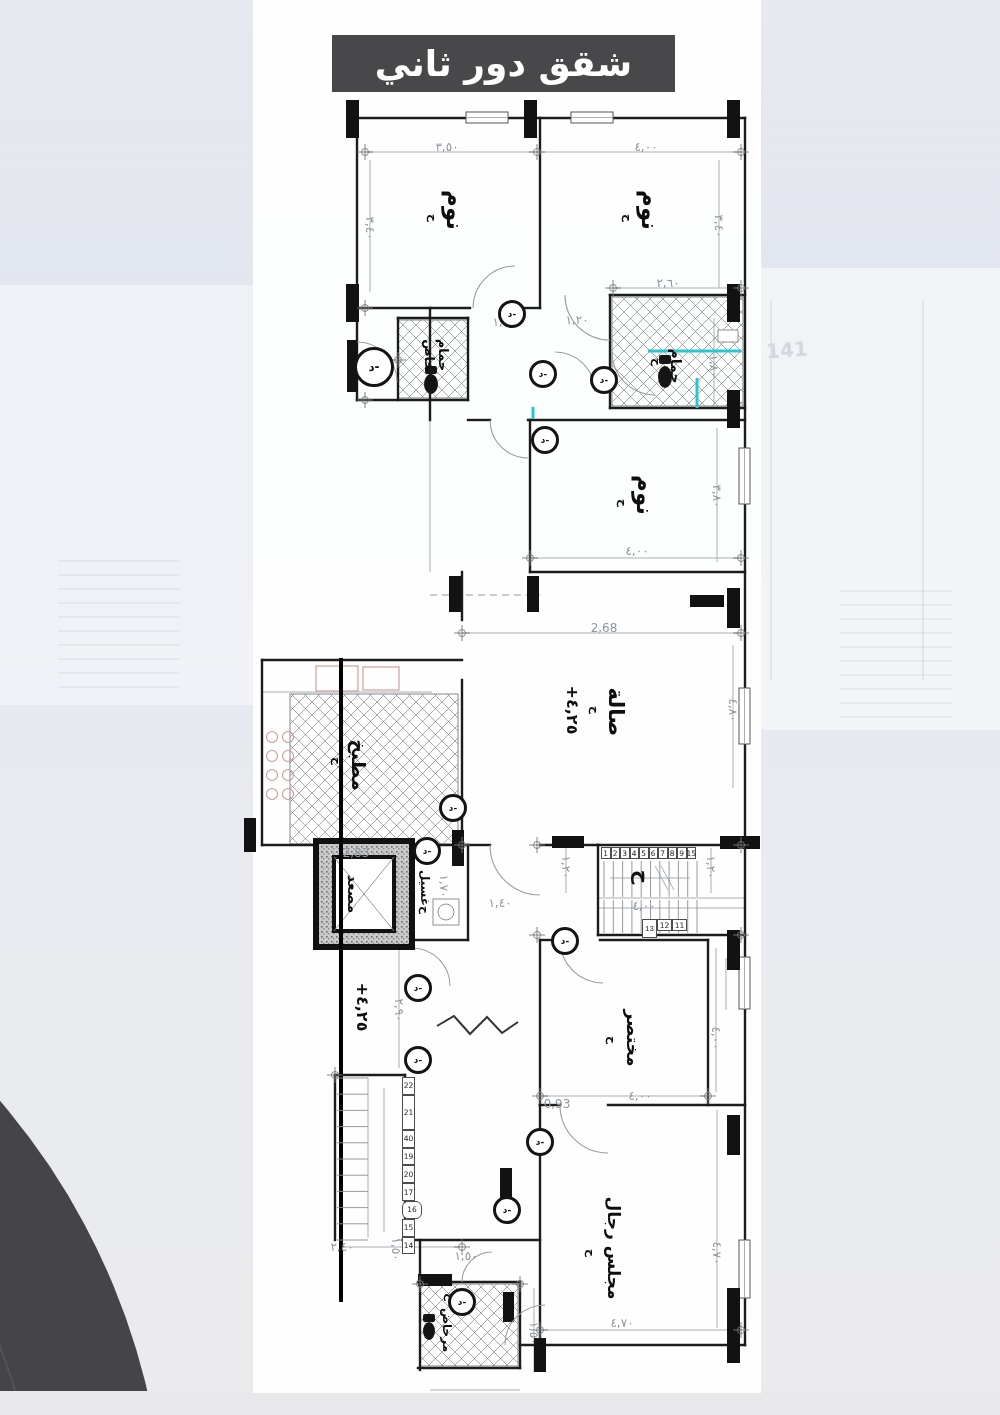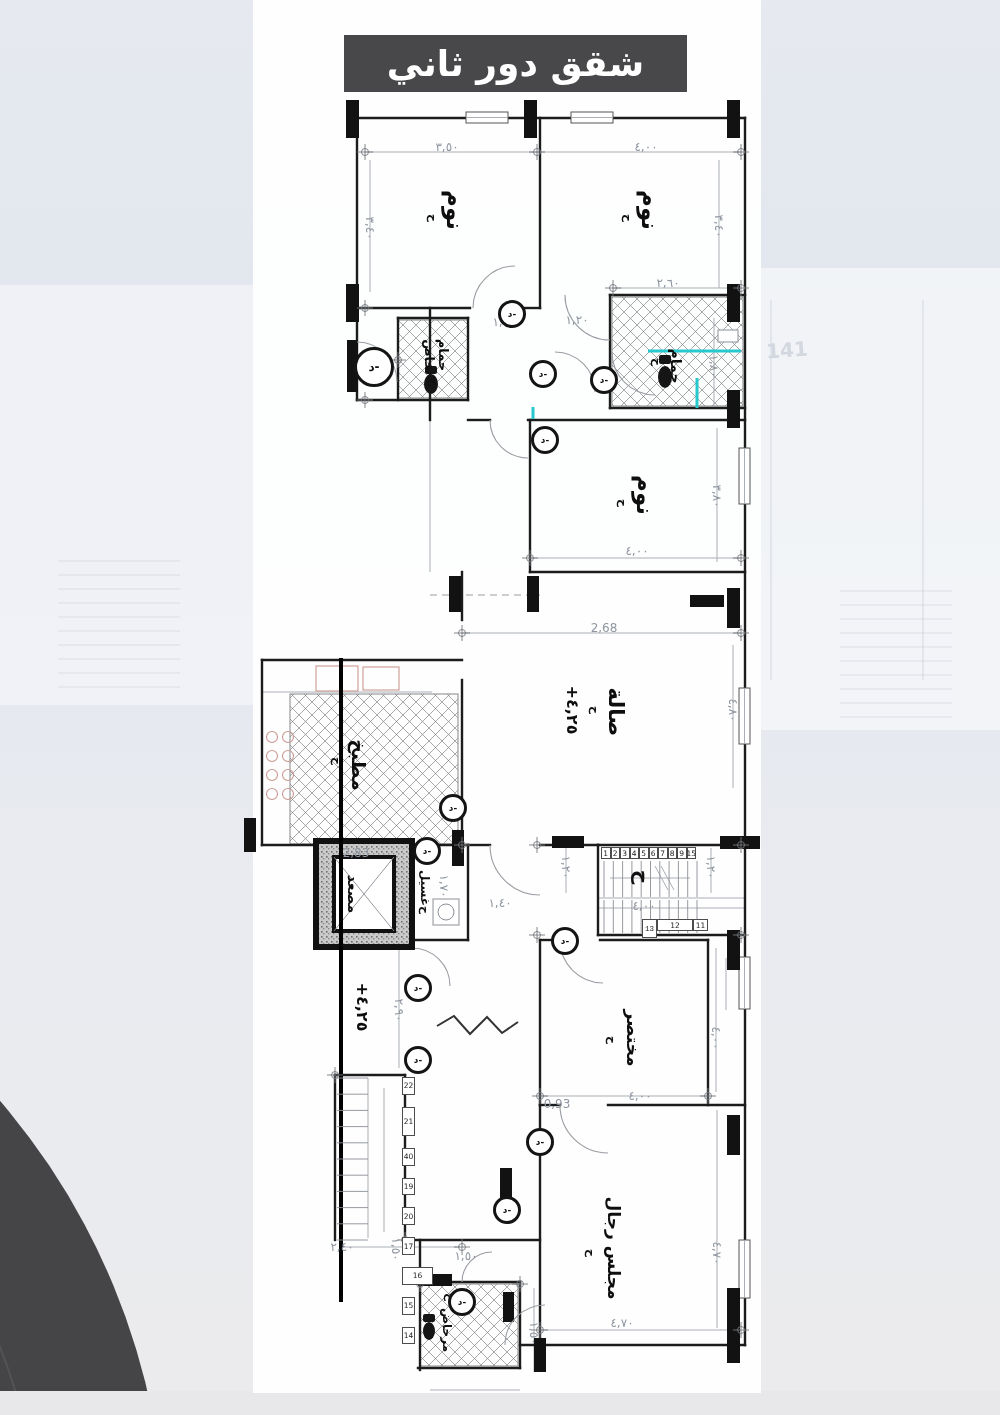--- a/index.html
+++ b/index.html
@@ -7,21 +7,21 @@
         font-family:"DejaVu Sans",sans-serif;
         background:linear-gradient(180deg,#e6e9f0 0%,#e1e5ed 30%,#e9ebf0 62%,#ebebed 100%);}
   .abs{position:absolute;}
   
   .ghost{position:absolute;pointer-events:none;}
   .glines{background:repeating-linear-gradient(180deg,rgba(205,209,216,.45) 0 2px,transparent 2px 14px);}
   #house-number{position:absolute;font-size:20px;font-weight:bold;color:#d3d8e0;transform:rotate(-4deg);}
   
   #sheet{position:absolute;left:253px;top:0;width:508px;height:1393px;background:rgba(254,254,254,.97);}
   
-  #title-banner{position:absolute;left:344px;top:35px;width:343px;height:57px;background:#48484a;
+  #title-banner{position:absolute;left:332px;top:35px;width:343px;height:57px;background:#48484a;
     color:#fff;display:flex;align-items:center;justify-content:center;font-size:36px;font-weight:bold;letter-spacing:1px;}
   
   svg line.wall{stroke:#1c1c1c;stroke-width:2.4;stroke-linecap:square;}
   svg line.thin{stroke:#aaafb6;stroke-width:1;}
   svg line.dash{stroke:#9b9b9b;stroke-width:1.2;stroke-dasharray:7 5;}
   svg line.cyan{stroke:#27c8ce;stroke-width:3;}
   svg line.sec{stroke:#000;stroke-width:4;}
   svg line.steps{stroke:#8b8f95;stroke-width:.9;}
   svg path.arc{stroke:#9a9ea3;stroke-width:1.1;fill:none;}
   svg rect.col{fill:#121212;}
@@ -37,21 +37,21 @@
           transform:translate(-50%,-50%) rotate(90deg);line-height:1.05;text-align:center;}
   .rlabel.wrap{white-space:normal;}
   .mark{position:absolute;font-weight:bold;color:#111;transform:translate(-50%,-50%) rotate(90deg);}
   .dimt{position:absolute;color:#8f96a0;font-size:12px;white-space:nowrap;}
   .dimt.h{transform:translate(-50%,-50%);}
   .dimt.v{transform:translate(-50%,-50%) rotate(90deg);}
   .tag{position:absolute;border:3px solid #141414;border-radius:50%;background:#fff;
        display:flex;align-items:center;justify-content:center;color:#111;font-weight:bold;
        transform:translate(-50%,-50%);}
   .numrow,.numcol{position:absolute;display:flex;}
-  .numcol{flex-direction:column;gap:12px;}
+  .numcol{flex-direction:column;}
   .numrow span,.numcol span{display:flex;align-items:center;justify-content:center;
        border:1px solid #4c4c4c;background:#fff;font-size:7.5px;color:#222;box-sizing:border-box;}
   #dark-quarter{position:absolute;left:-1216px;top:859px;width:1382px;height:1382px;border-radius:50%;background:#454548;}
   #dark-quarter-ring{position:absolute;left:-1090px;top:988px;width:1126px;height:1126px;border-radius:50%;
        border:2px solid rgba(255,255,255,.08);}
   #road-strip{position:absolute;left:0;top:1391px;width:1000px;height:24px;background:#e8e8ea;}
 </style>
 </head>
 <body>
 
@@ -410,28 +410,28 @@
         <span style="width: 9.5px; height: 12px;">4</span>
         <span style="width: 9.5px; height: 12px;">5</span>
         <span style="width: 9.5px; height: 12px;">6</span>
         <span style="width: 9.5px; height: 12px;">7</span>
         <span style="width: 9.5px; height: 12px;">8</span>
         <span style="width: 9.5px; height: 12px;">9</span>
         <span style="width: 9.5px; height: 12px;">15</span>
       </div>
       <div class="numrow" style="left: 642px; top: 919px;">
         <span style="width: 15px; height: 19px; font-family: Liberation Mono, monospace;">13</span>
-        <span style="width: 36px; height: 12px;">12</span>
+        <span style="width: 15px; height: 12px;">12</span>
         <span style="width: 15px; height: 12px;">11</span>
       </div>
       <div class="numcol" style="left: 402px; top: 1077px;">
         <span style="width: 13px; height: 17.8px;">22</span>
-        <span style="width: 13px; height: 29px;">21</span>
+        <span style="width: 13px; height: 35px;">21</span>
         <span style="width: 13px; height: 17.8px;">40</span>
         <span style="width: 13px; height: 17.8px;">19</span>
         <span style="width: 13px; height: 17.8px;">20</span>
         <span style="width: 13px; height: 17.8px;">17</span>
-        <span style="width: 31px; height: 17.8px;">16</span>
+        <span style="width: 20px; height: 17.8px; border-radius: 6px;">16</span>
         <span style="width: 13px; height: 17.8px;">15</span>
         <span style="width: 13px; height: 17.8px;">14</span>
       </div>
     </div>
 </div>
 
 </body></html>

